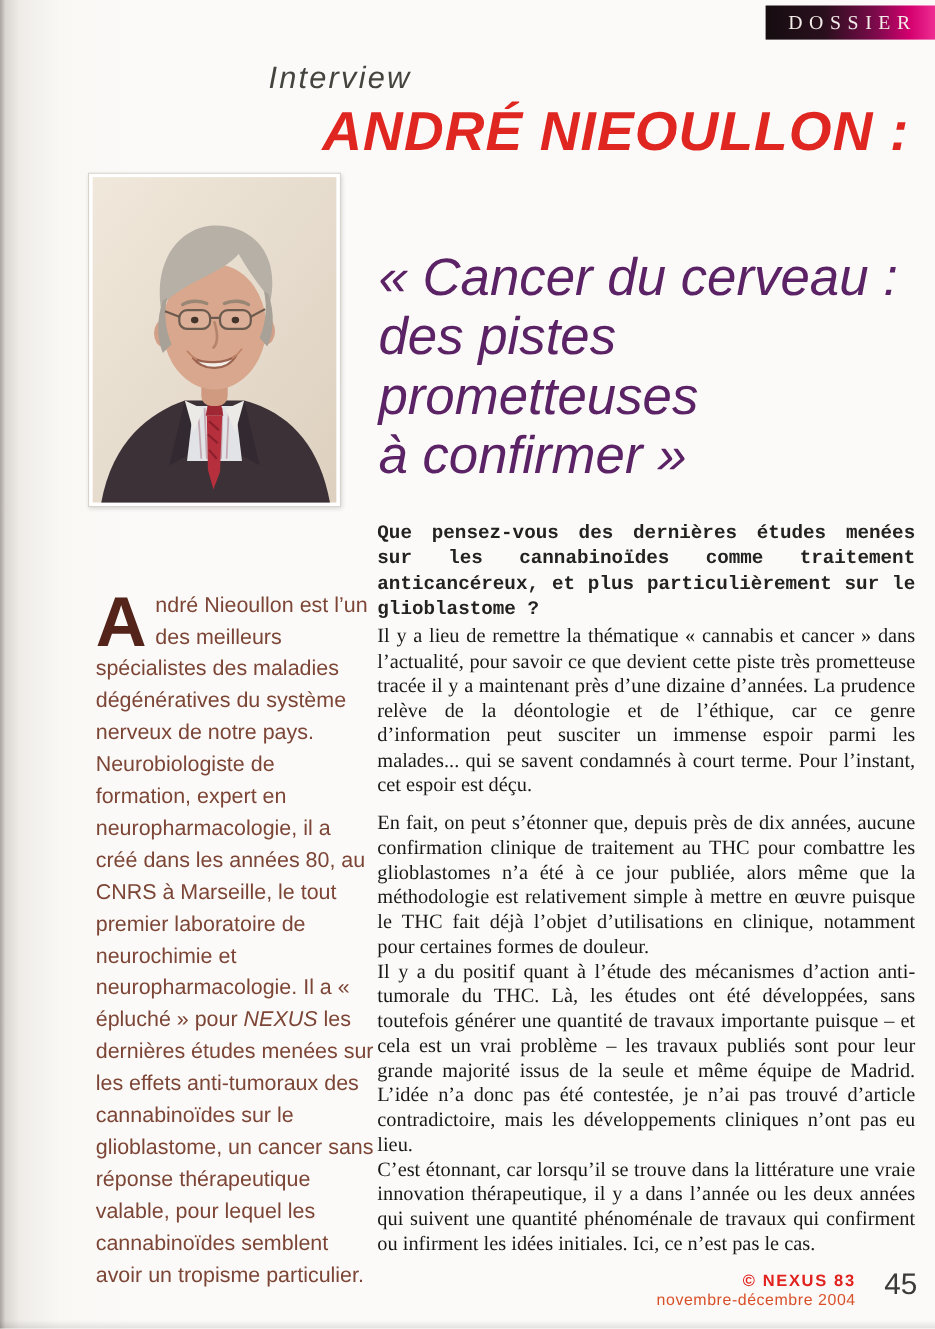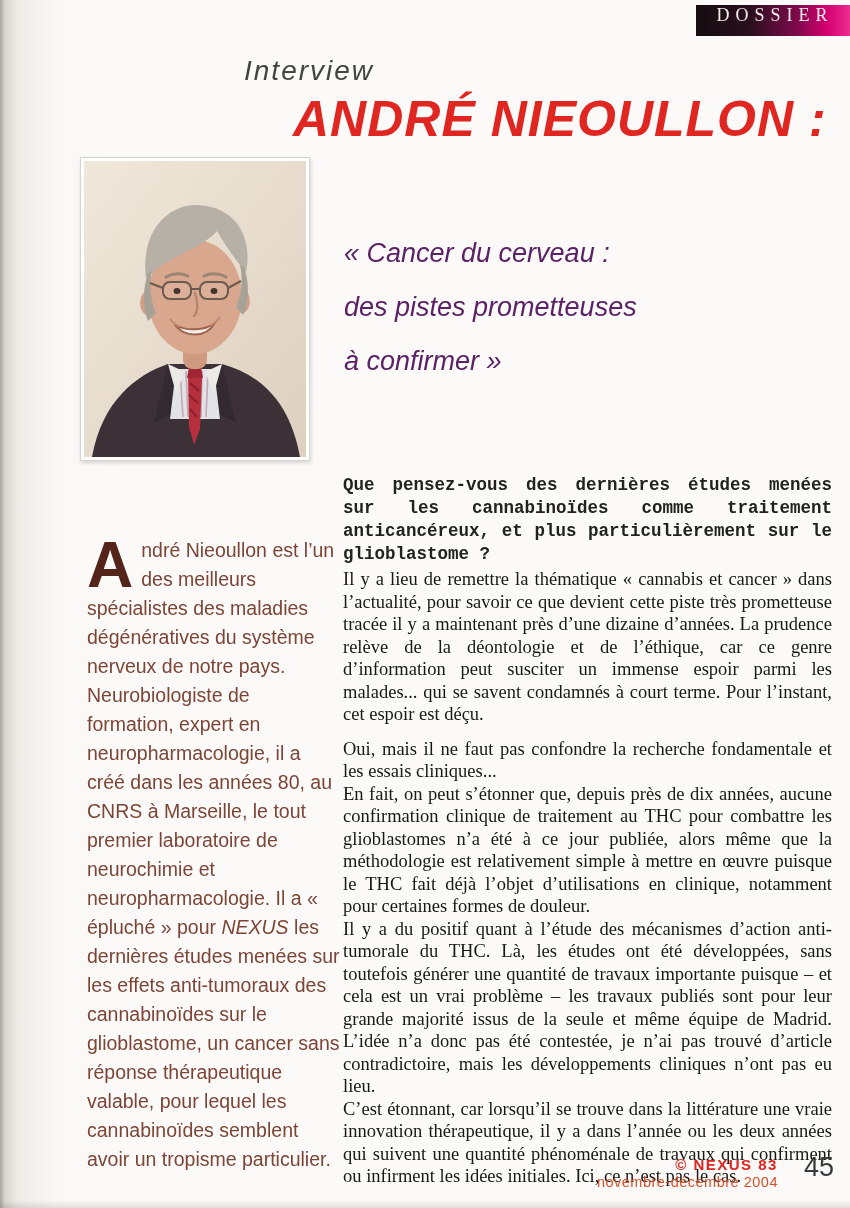--- a/index.html
+++ b/index.html
@@ -17,21 +17,21 @@
     background:linear-gradient(180deg,rgba(0,0,0,0),rgba(0,0,0,0.10));
   }
 
   
   .dossier-banner{
     position:absolute;top:5px;left:696px;width:154px;height:31px;
     background:linear-gradient(90deg,#150d10 0%,#2a0f1d 35%,#7c0a4b 65%,#d4006f 85%,#ee2d92 100%);
     color:#f3ece9;
     font-family:"Liberation Serif",serif;
     font-size:18px;letter-spacing:6px;
-    display:flex;justify-content:center;
+    display:flex;align-items:center;justify-content:center;
     padding-left:4px;box-sizing:border-box;
   }
 
   
   .kicker{
     position:absolute;left:244px;top:55px;
     font-size:28px;font-style:italic;font-weight:300;
     color:#45453f;letter-spacing:2px;
   }
   .main-title{
@@ -44,21 +44,21 @@
   .portrait-frame{
     position:absolute;left:80px;top:157px;
     background:#fff;padding:3px;border:1px solid #d8d4cd;
     box-shadow:1px 2px 4px rgba(0,0,0,0.15);
   }
   .portrait-frame svg{display:block;}
 
   
   .pull-quote{
     position:absolute;left:344px;top:226px;width:500px;
-    font-size:27px;font-style:italic;font-weight:300;
+    font-size:48px;font-style:italic;font-weight:300;
     color:#5b2365;line-height:54px;
     white-space:pre-line;letter-spacing:0px;
   }
 
   
   .bio{
     position:absolute;left:87px;top:536px;width:254px;
     font-size:19.5px;line-height:29px;color:#7c4536;
   }
   .bio .dropcap{
@@ -171,21 +171,20 @@
 à confirmer »</div>
 
   <div class="bio">
     <span class="dropcap">A</span><span>ndré Nieoullon est l’un des meilleurs spécialistes des maladies dégénératives du système nerveux de notre pays. Neurobiologiste de formation, expert en neuropharmacologie, il a créé dans les années 80, au CNRS à Marseille, le tout premier laboratoire de neurochimie et neuropharmacologie. Il a « épluché » pour </span><i>NEXUS</i><span> les dernières études menées sur les effets anti-tumoraux des cannabinoïdes sur le glioblastome, un cancer sans réponse thérapeutique valable, pour lequel les cannabinoïdes semblent avoir un tropisme particulier.</span>
   </div>
 
   <div class="qa-column">
     <p class="question">Que pensez-vous des dernières études menées sur les cannabinoïdes comme traitement anticancéreux, et plus particulièrement sur le glioblastome ?</p>
     <p class="answer">Il y a lieu de remettre la thématique « cannabis et cancer » dans l’actualité, pour savoir ce que devient cette piste très prometteuse tracée il y a maintenant près d’une dizaine d’années. La prudence relève de la déontologie et de l’éthique, car ce genre d’information peut susciter un immense espoir parmi les malades... qui se savent condamnés à court terme. Pour l’instant, cet espoir est déçu.</p>
     <div class="qa-gap"></div>
-    <p class="answer">Oui, mais il ne faut pas confondre la recherche fondamentale et les essais cliniques...</p>
     <p class="answer">En fait, on peut s’étonner que, depuis près de dix années, aucune confirmation clinique de traitement au THC pour combattre les glioblastomes n’a été à ce jour publiée, alors même que la méthodologie est relativement simple à mettre en œuvre puisque le THC fait déjà l’objet d’utilisations en clinique, notamment pour certaines formes de douleur.</p>
     <p class="answer">Il y a du positif quant à l’étude des mécanismes d’action anti-tumorale du THC. Là, les études ont été développées, sans toutefois générer une quantité de travaux importante puisque – et cela est un vrai problème – les travaux publiés sont pour leur grande majorité issus de la seule et même équipe de Madrid. L’idée n’a donc pas été contestée, je n’ai pas trouvé d’article contradictoire, mais les développements cliniques n’ont pas eu lieu.</p>
     <p class="answer">C’est étonnant, car lorsqu’il se trouve dans la littérature une vraie innovation thérapeutique, il y a dans l’année ou les deux années qui suivent une quantité phénoménale de travaux qui confirment ou infirment les idées initiales. Ici, ce n’est pas le cas.</p>
   </div>
 
   <div class="footer">
     <div class="credit">
       <div class="copyright">© NEXUS 83</div>
       <div class="issue-date">novembre-décembre 2004</div>
     </div>

